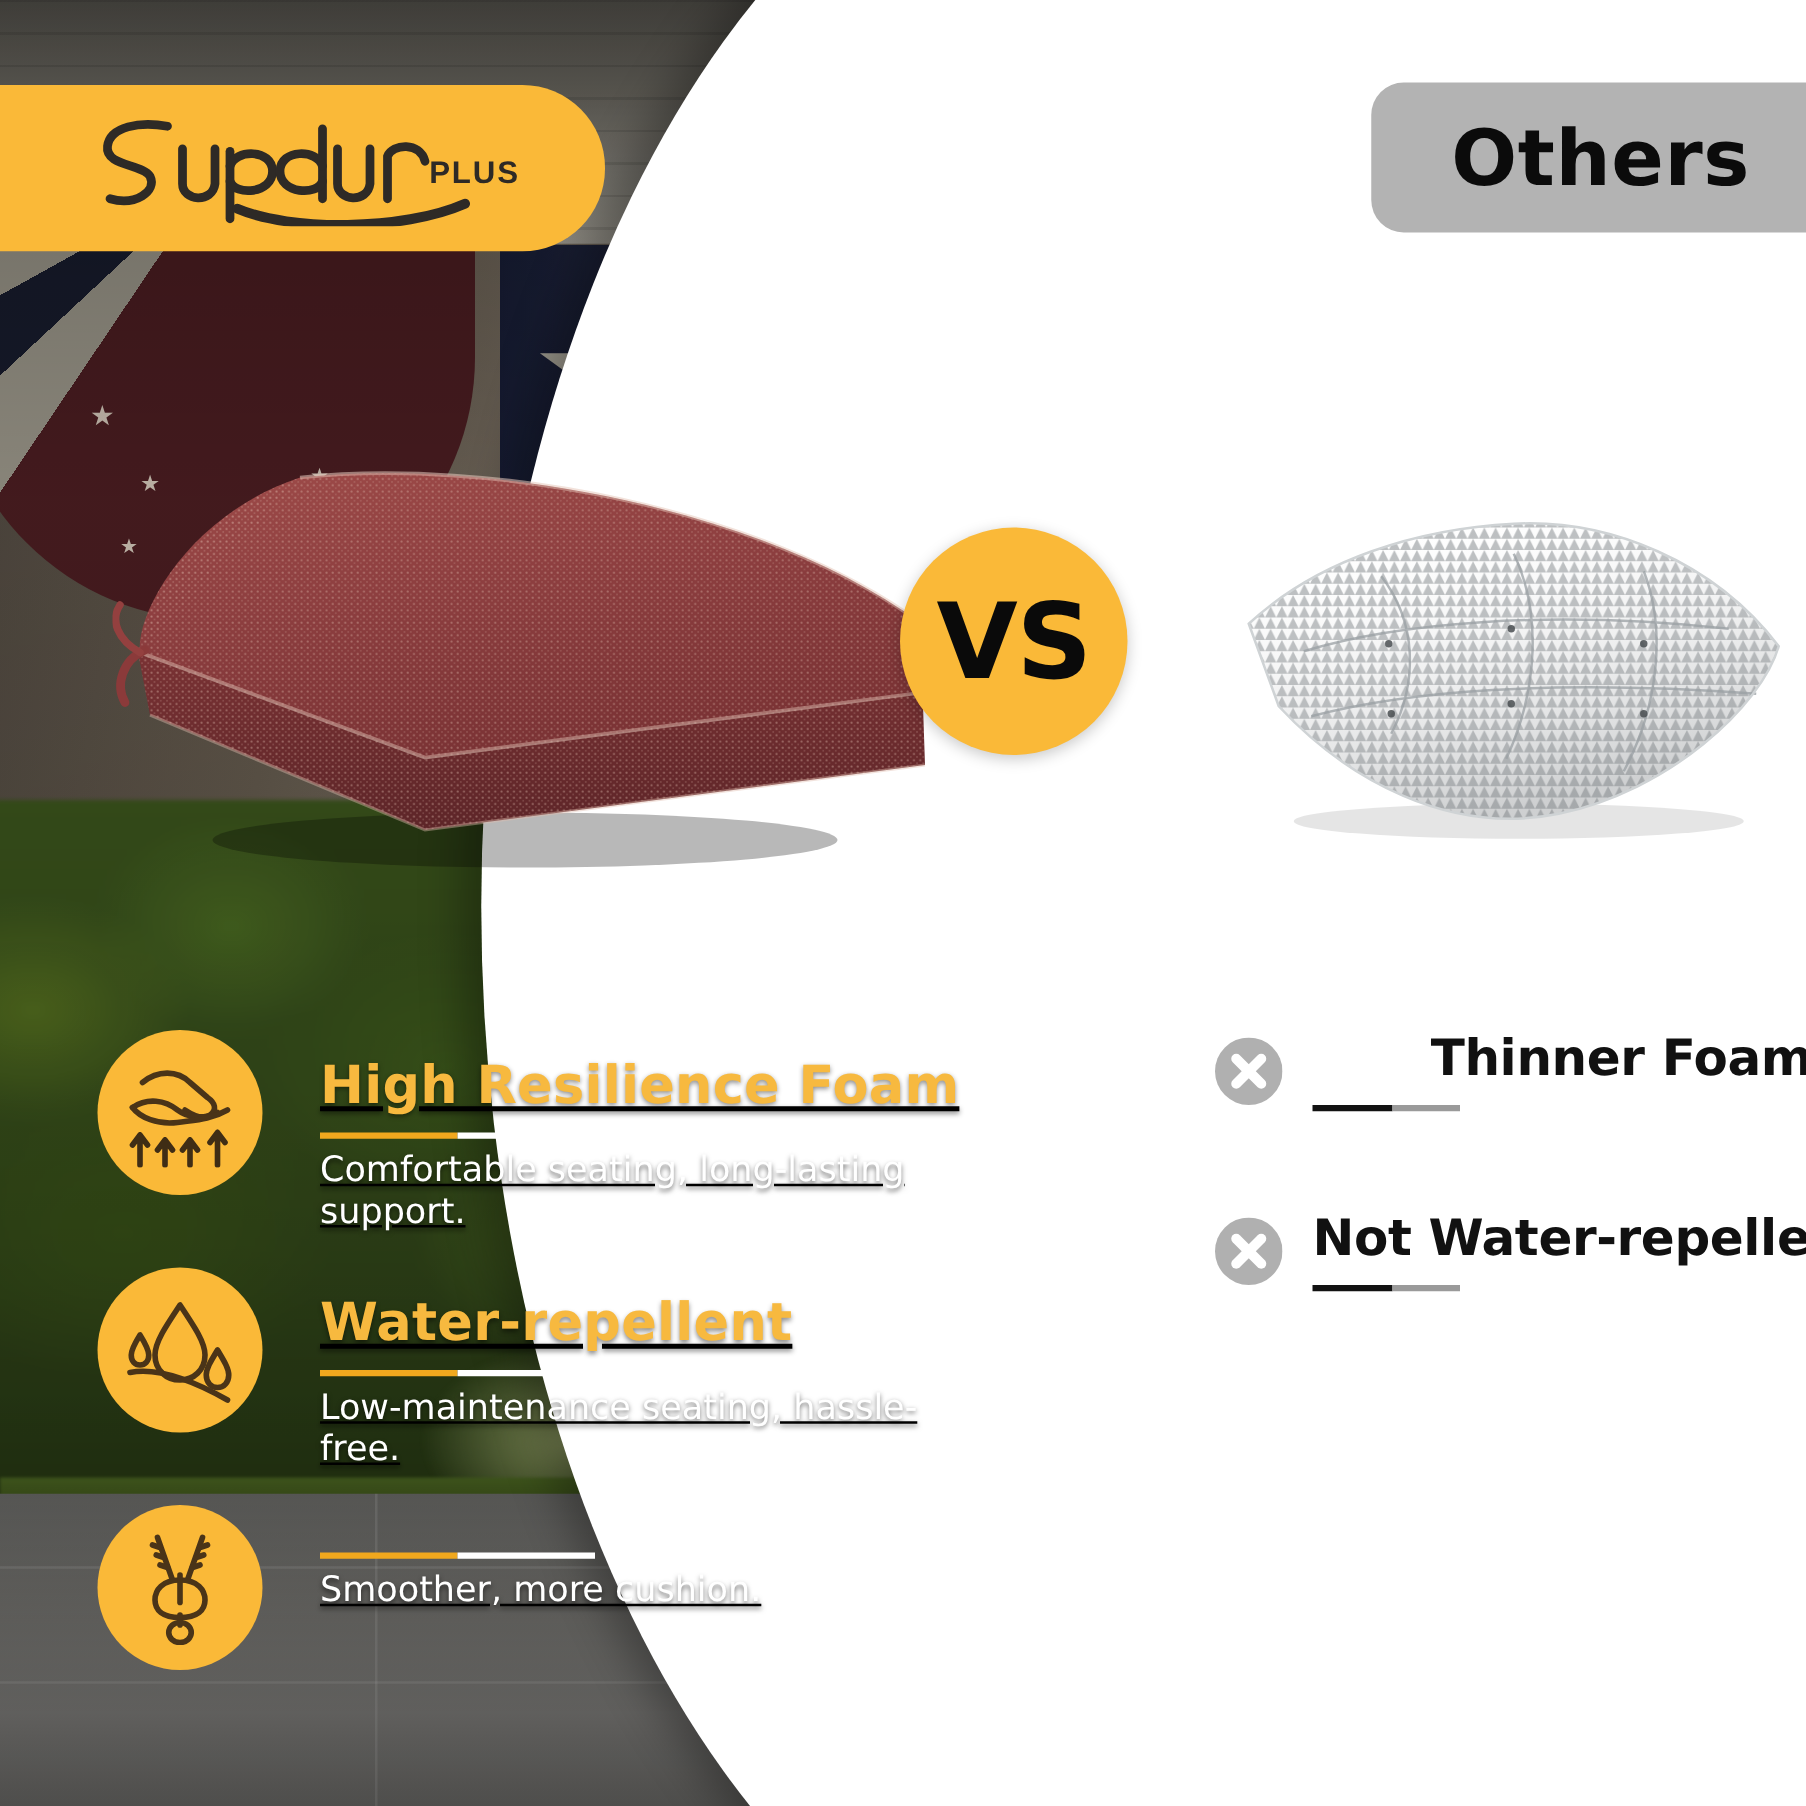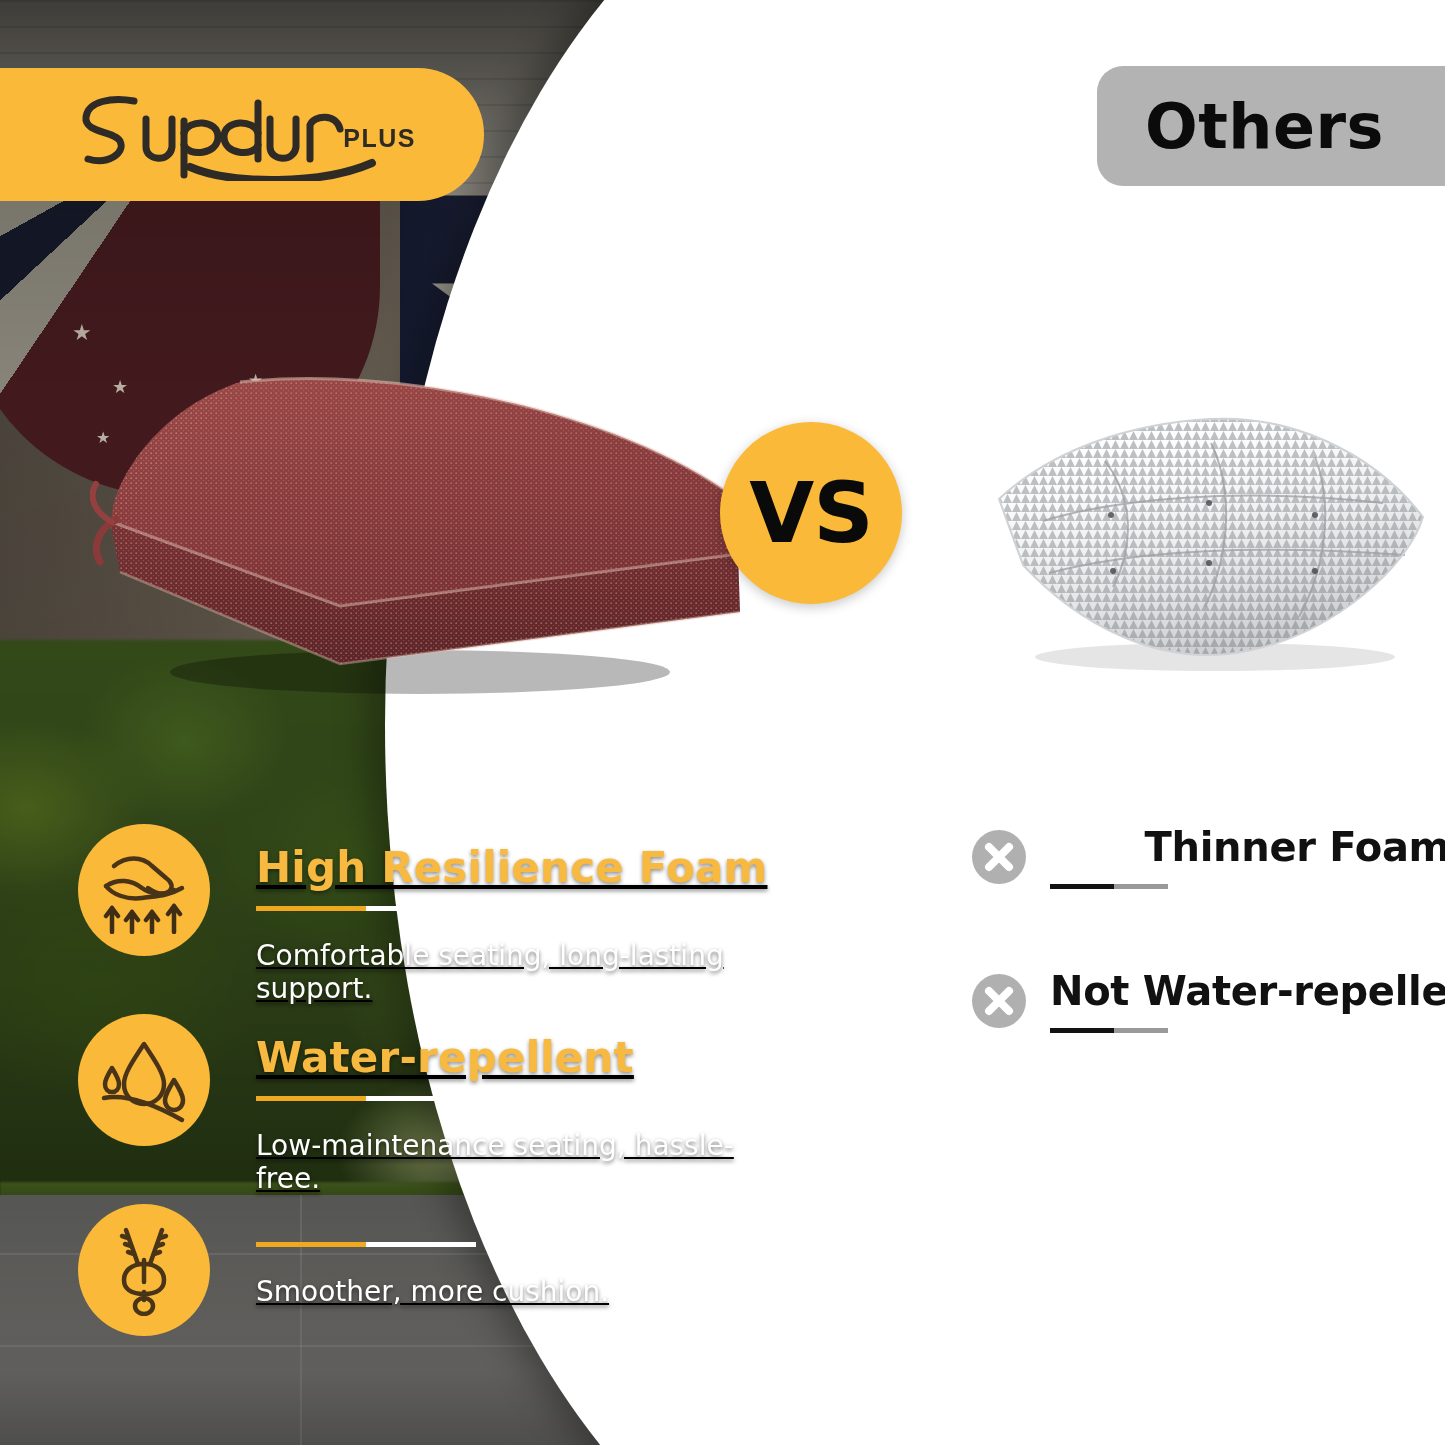--- a/index.html
+++ b/index.html
@@ -161,21 +161,21 @@
 
   
   .others-badge{
     position:absolute; left:1097px; top:66px;
     width:390px; height:120px;
     background:#b3b3b3;
     border-radius:26px;
     display:flex; align-items:center; justify-content:flex-start;
   }
   .others-label{
-    margin-left:48px;
+    margin-left:64px;
     font-size:62px; font-weight:900; color:#0b0b0b; letter-spacing:.5px;
     font-family:"DejaVu Sans", sans-serif;
     text-align:center;
   }
 
   
   .hero-cushion{ position:absolute; left:90px; top:372px; width:660px; height:330px; }
   .comp-cushion{ position:absolute; left:985px; top:395px; width:450px; height:285px; }
 
   
@@ -205,21 +205,21 @@
     font-size:42px; font-weight:700; color:#f7b93f;
     letter-spacing:.2px; line-height:1.05;
     text-shadow:0 2px 4px rgba(0,0,0,.45);
     font-family:"DejaVu Sans", sans-serif;
   }
   .f-rule{ margin-top:16px; width:220px; height:5px; display:flex; }
   .f-rule i{ display:block; height:100%; }
   .f-rule i.a{ width:50%; background:#f0a81e; }
   .f-rule i.b{ width:50%; background:#ffffff; }
   .f-desc{
-    margin-top:28px; font-size:28px; color:#ffffff; font-weight:400;
+    margin-top:8px; font-size:28px; color:#ffffff; font-weight:400;
     text-shadow:0 2px 4px rgba(0,0,0,.55);
     font-family:"DejaVu Sans", sans-serif;
   }
 
   
   .drawbacks{ position:absolute; left:972px; top:826px; width:470px;text-align:right; }
   .drawback{ position:relative; height:144px; }
   .d-icon{ position:absolute; left:0; top:4px; width:54px; height:54px; }
   .d-body{ position:absolute; left:78px; top:0; width:400px; }
   .d-title{

